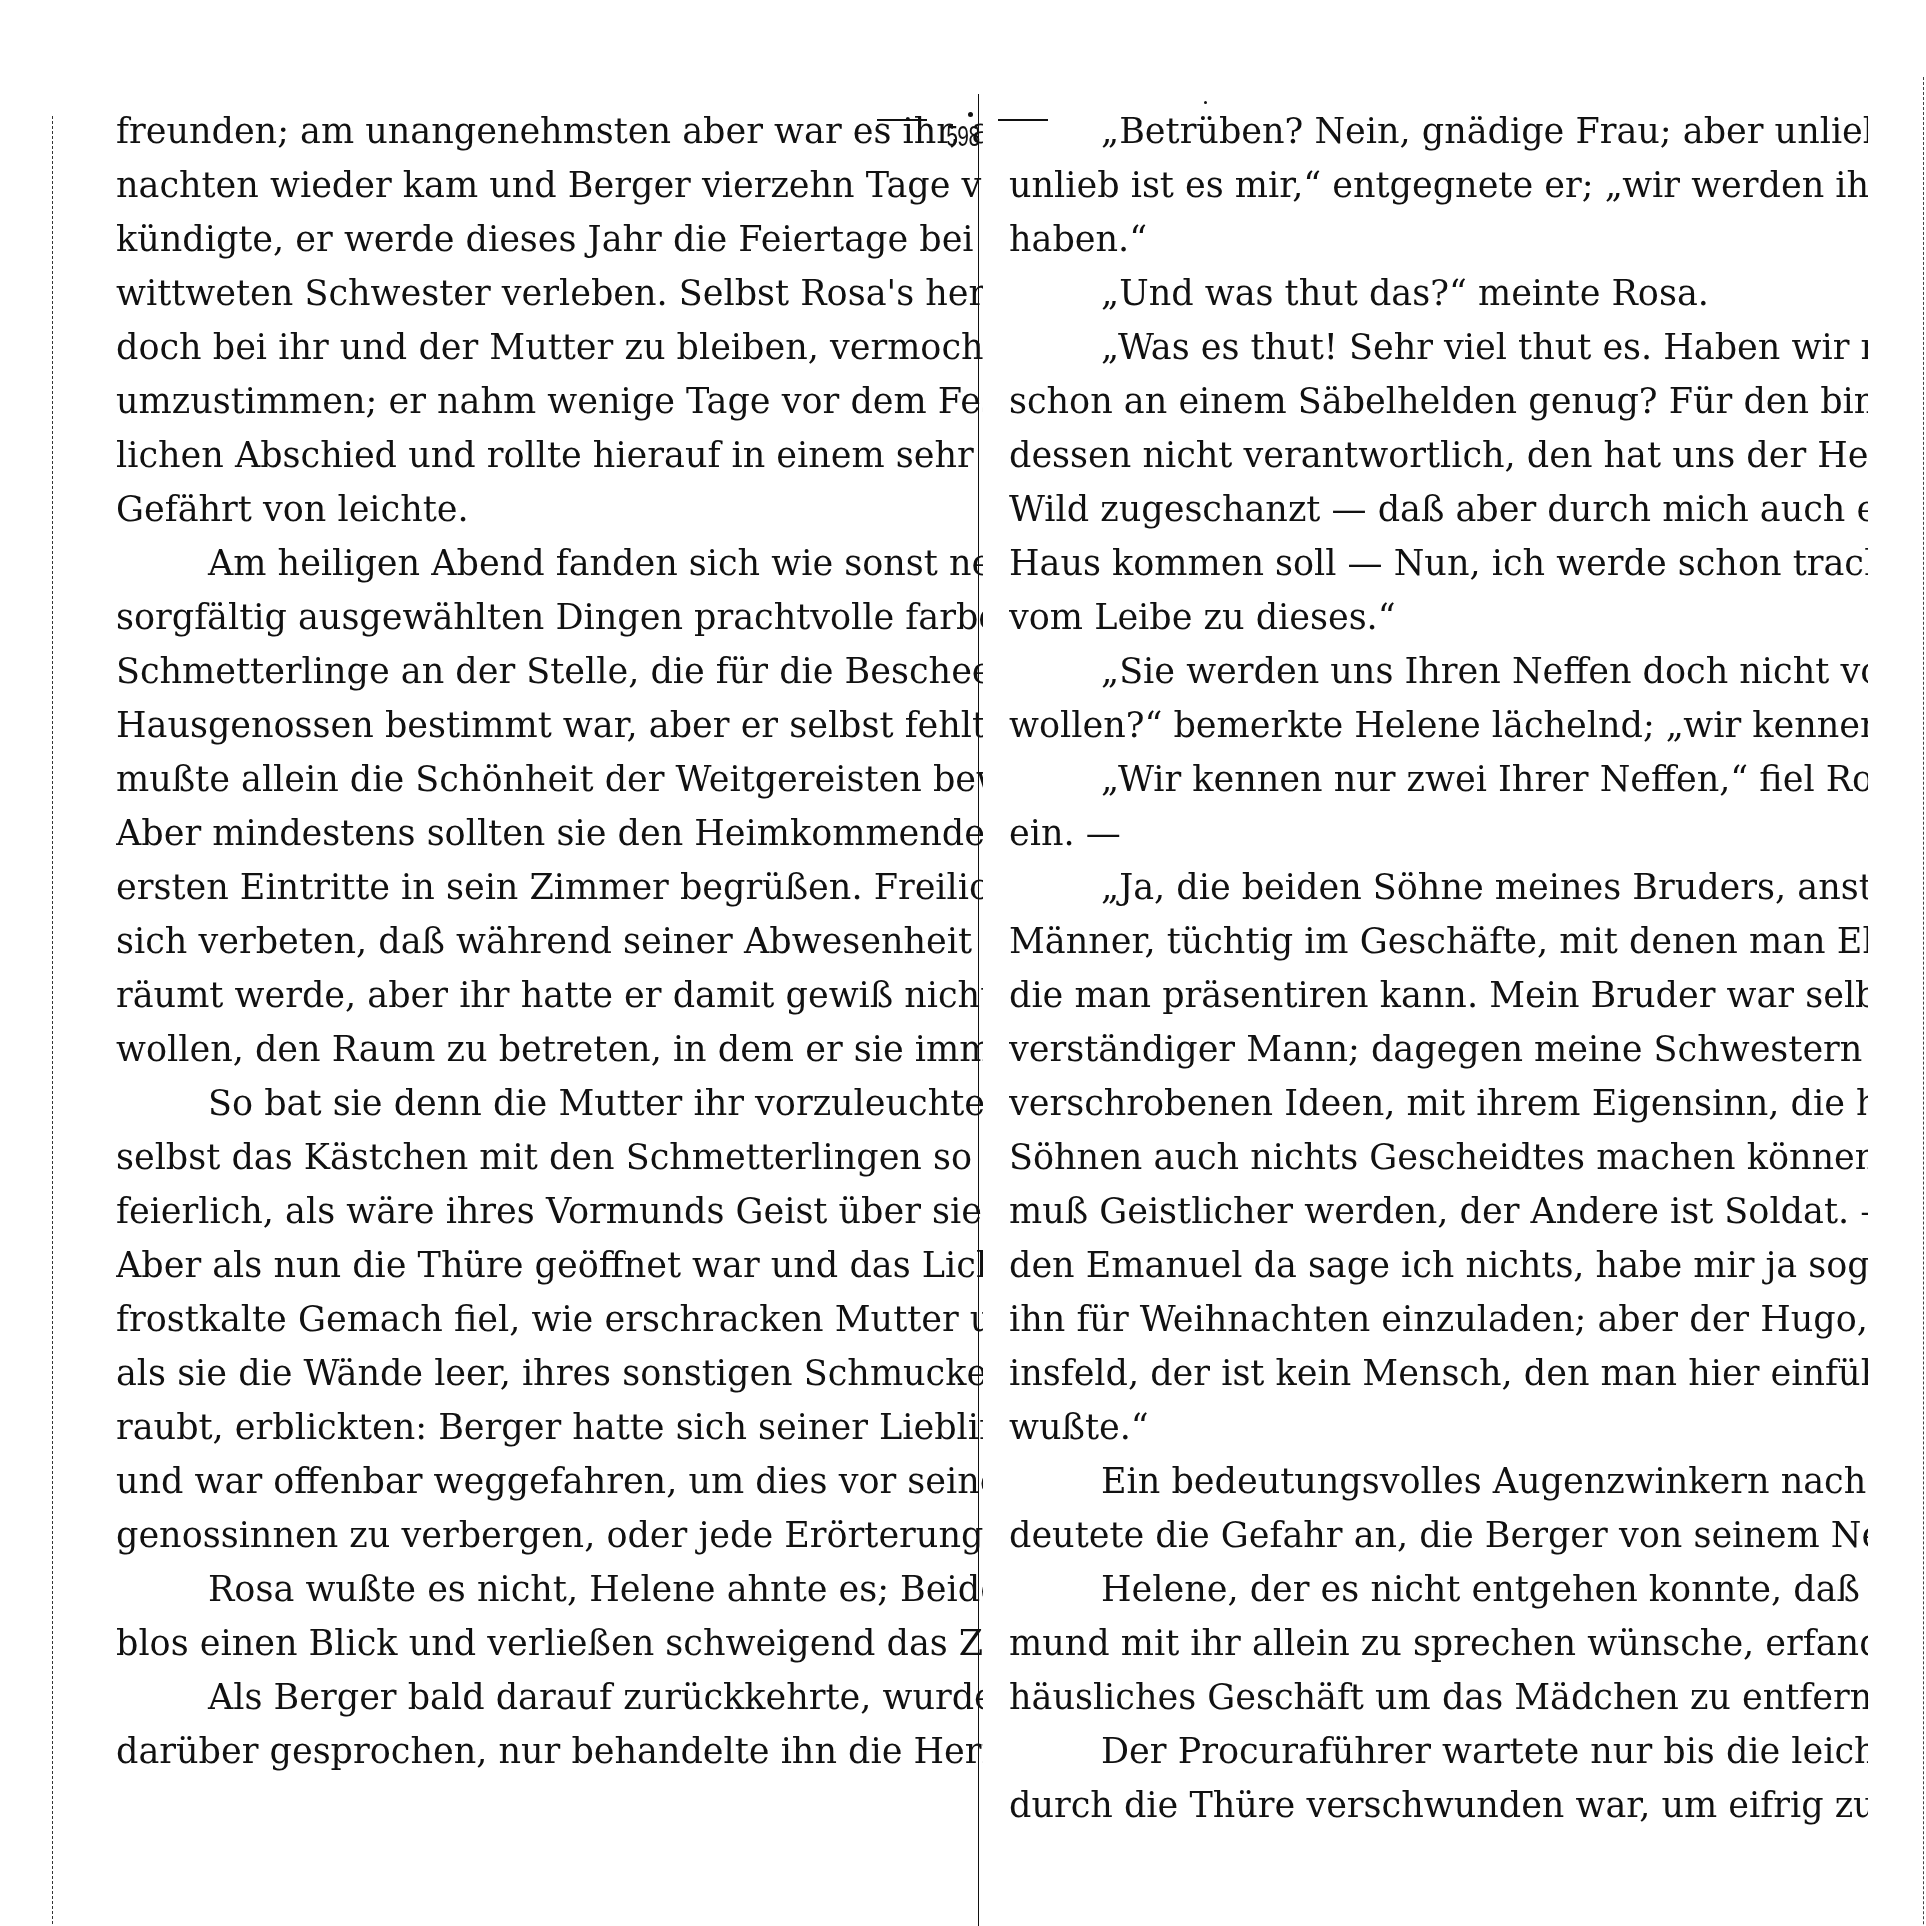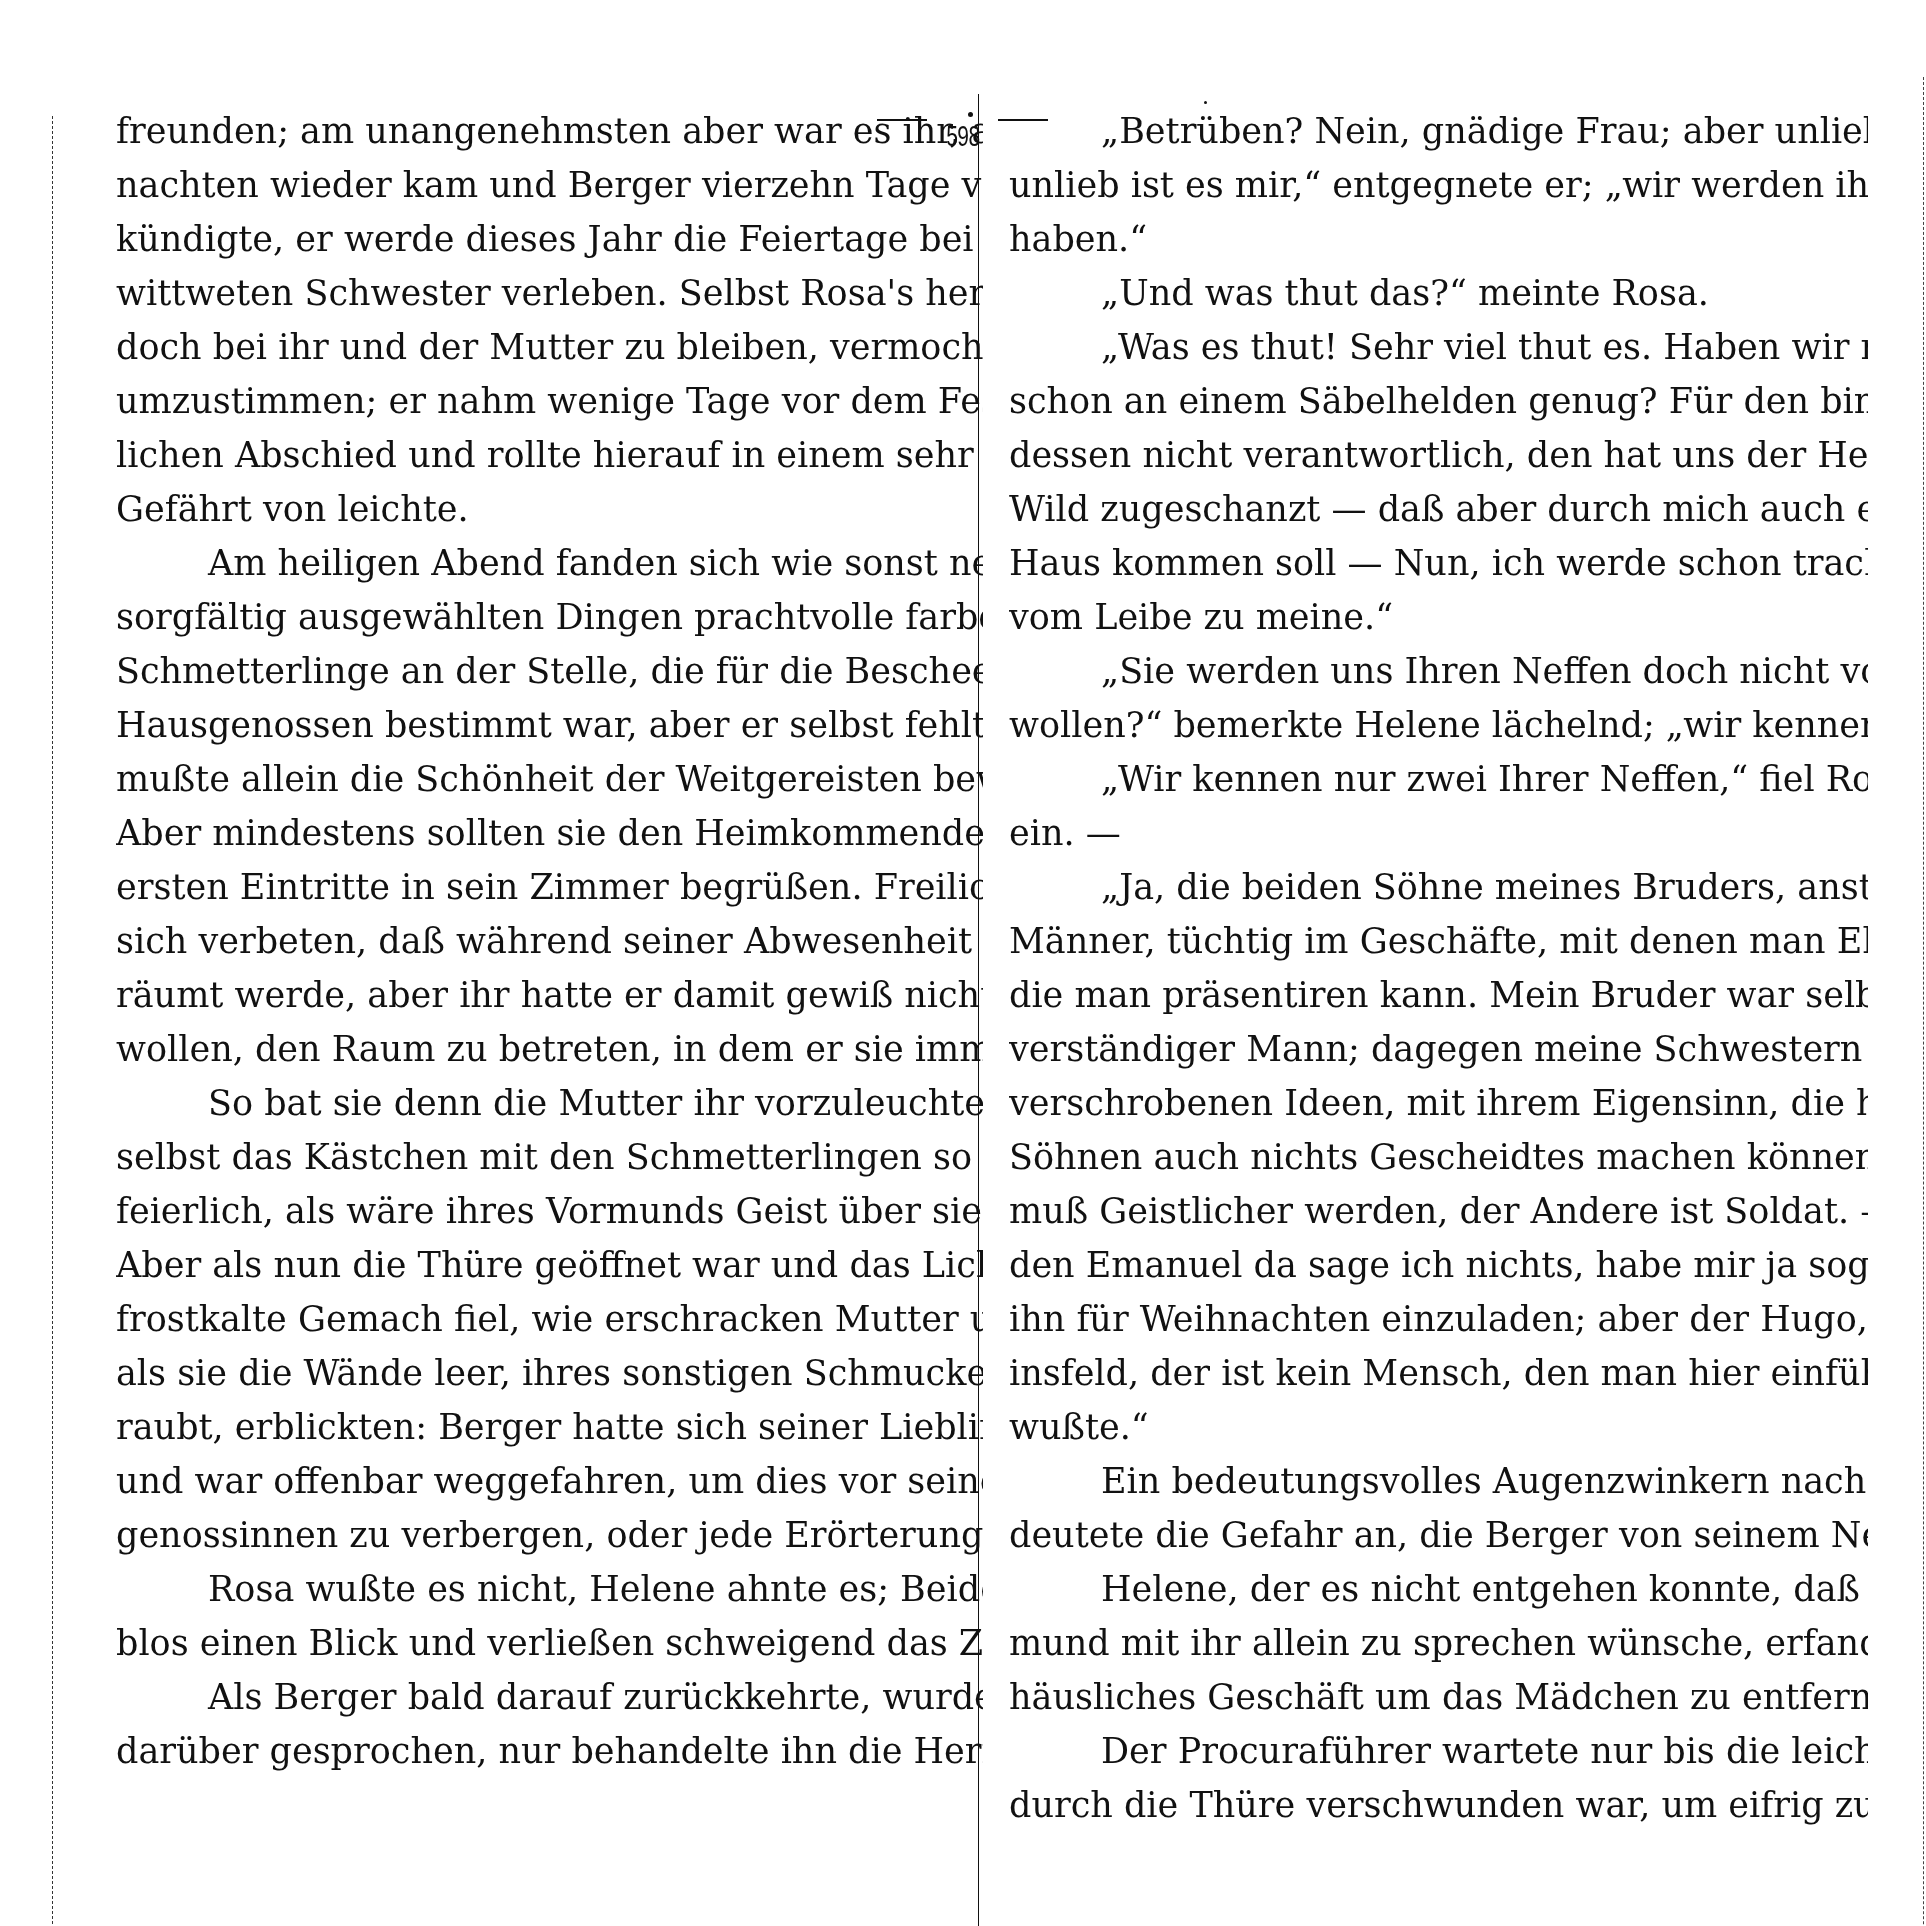--- a/index.html
+++ b/index.html
@@ -157,21 +157,21 @@
     </div>
     <div class="para">
       <span class="line first last">„Und was thut das?“ meinte Rosa.</span>
     </div>
     <div class="para">
       <span class="line first">„Was es thut! Sehr viel thut es. Haben wir nicht</span>
       <span class="line">schon an einem Säbelhelden genug? Für den bin ich in-</span>
       <span class="line">dessen nicht verantwortlich, den hat uns der Herr Doctor</span>
       <span class="line">Wild zugeschanzt — daß aber durch mich auch einer in's</span>
       <span class="line">Haus kommen soll — Nun, ich werde schon trachten ihn hübsch</span>
-      <span class="line last">vom Leibe zu meine.“</span>
+      <span class="line last">vom Leibe zu dieses.“</span>
     </div>
     <div class="para">
       <span class="line first">„Sie werden uns Ihren Neffen doch nicht vorenthalten</span>
       <span class="line">wollen?“ bemerkte Helene lächelnd; „wir kennen ihn ja noch</span>
     </div>
     <div class="para">
       <span class="line first">„Wir kennen nur zwei Ihrer Neffen,“ fiel Rosa kindlich</span>
       <span class="line last">ein. —</span>
     </div>
     <div class="para">

